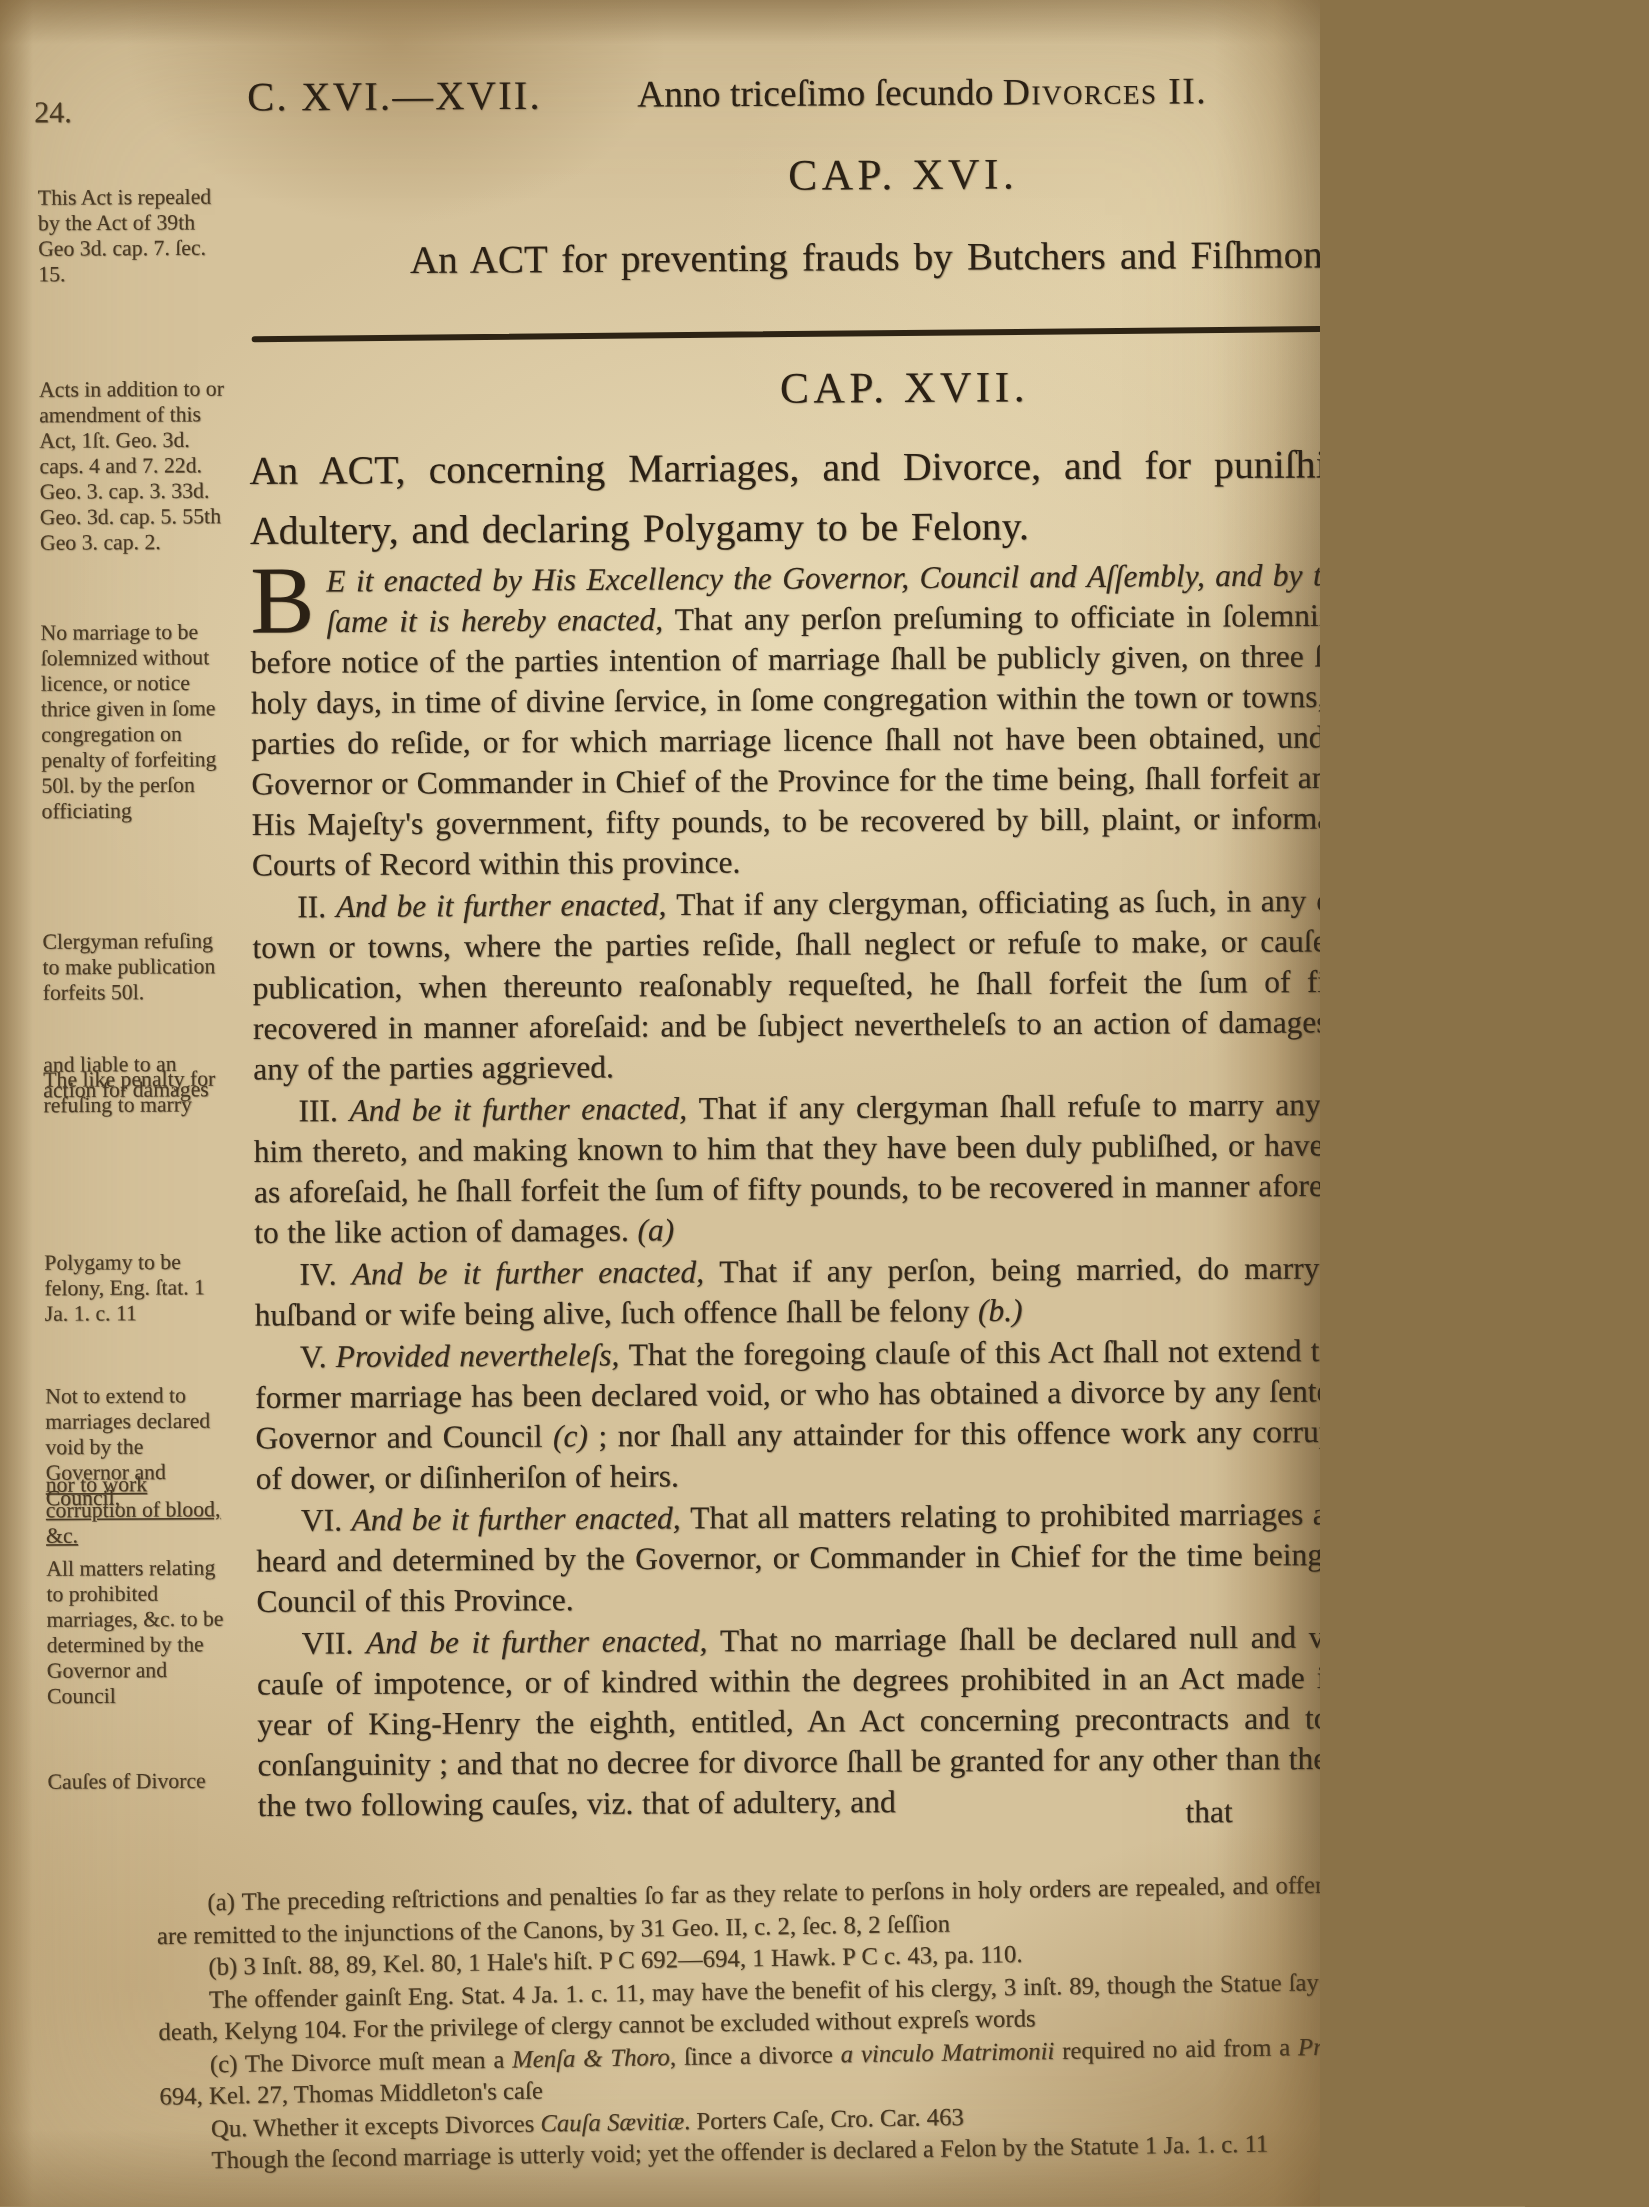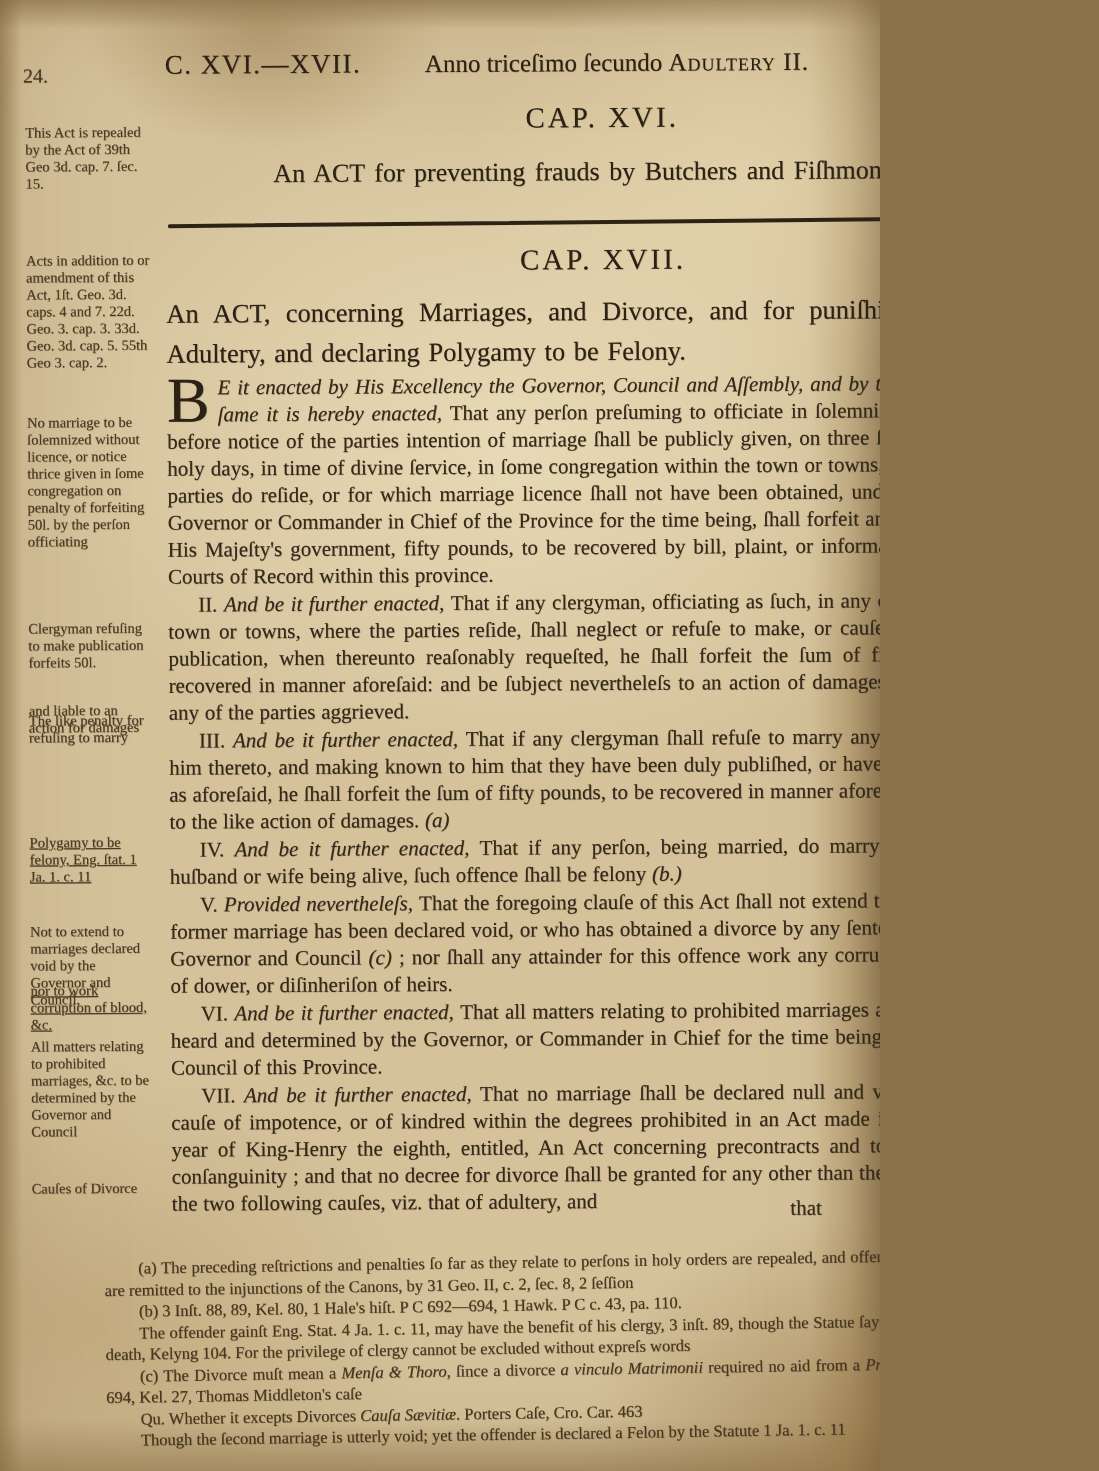--- a/index.html
+++ b/index.html
@@ -56,40 +56,40 @@
 </head>
 <body>
 
 <div class="page">
   <div class="tilt">
 
     <div class="page-num inktx">24.</div>
 
     <div class="chap-range inktx">C. XVI.—XVII.</div>
 
-    <div class="regnal inktx"><span>Anno triceſimo ſecundo </span><span class="king">Adultery II.</span></div>
+    <div class="regnal inktx"><span>Anno triceſimo ſecundo </span><span class="king">Divorces II.</span></div>
 
     <div class="year inktx">1758.</div>
 
     <div class="cap-head cap16-head inktx">CAP. XVI.</div>
     <div class="cap16-title inktx">An ACT for preventing frauds by Butchers and Fiſhmongers.</div>
 
     <div class="rule"></div>
 
     <div class="cap-head cap17-head inktx" style="top:244px;">CAP. XVII.</div>
     <div class="cap17-title inktx">An ACT, concerning Marriages, and Divorce, and for puniſhing Inceſt and Adultery, and declaring Polygamy to be Felony.</div>
 
     <div id="margin-notes">
         <div class="margin-note inktx" style="top: 122px;">This Act is repealed by the Act of 39th Geo 3d. cap. 7. ſec. 15.</div>
         <div class="margin-note inktx" style="top: 250px;">Acts in addition to or amendment of this Act, 1ſt. Geo. 3d. caps. 4 and 7. 22d. Geo. 3. cap. 3. 33d. Geo. 3d. cap. 5. 55th Geo 3. cap. 2.</div>
         <div class="margin-note inktx" style="top: 412px;">No marriage to be ſolemnized without licence, or notice thrice given in ſome congregation on penalty of forfeiting 50l. by the perſon officiating</div>
         <div class="margin-note inktx" style="top: 618px;">Clergyman refuſing to make publication forfeits 50l.</div>
         <div class="margin-note inktx" style="top: 700px;">and liable to an action for damages</div>
         <div class="margin-note inktx" style="top: 710px;">The like penalty for refuſing to marry</div>
-        <div class="margin-note inktx" style="top: 832px; text-decoration: underline;">Polygamy to be felony, Eng. ſtat. 1 Ja. 1. c. 11</div>
+        <div class="margin-note inktx" style="top: 832px;">Polygamy to be felony, Eng. ſtat. 1 Ja. 1. c. 11</div>
         <div class="margin-note inktx" style="top: 921px;">Not to extend to marriages declared void by the Governor and Council,</div>
         <div class="margin-note inktx" style="top: 980px; text-decoration: underline;">nor to work corruption of blood, &amp;c.</div>
         <div class="margin-note inktx" style="top: 1036px;">All matters relating to prohibited marriages, &amp;c. to be determined by the Governor and Council</div>
         <div class="margin-note inktx" style="top: 1158px; margin-top: 20px;">Cauſes of Divorce</div>
       </div>
 
     <div class="body-col inktx" id="body-text">
         <p class="first"><span class="dropcap">B</span><span class="it">E it enacted by His Excellency the Governor, Council and Aſſembly, and by the authority of the ſame it is hereby enacted, </span><span>That any perſon preſuming to officiate in ſolemnizing any marriage, before notice of the parties intention of marriage ſhall be publicly given, on three ſeveral Sundays, or holy days, in time of divine ſervice, in ſome congregation within the town or towns, where each of the parties do reſide, or for which marriage licence ſhall not have been obtained, under the hand of the Governor or Commander in Chief of the Province for the time being, ſhall forfeit and pay to the uſe of His Majeſty's government, fifty pounds, to be recovered by bill, plaint, or information in any of the Courts of Record within this province.</span></p>
         <p><span>II. </span><span class="it">And be it further enacted, </span><span>That if any clergyman, officiating as ſuch, in any congregation in the town or towns, where the parties reſide, ſhall neglect or refuſe to make, or cauſe to be made, ſuch publication, when thereunto reaſonably requeſted, he ſhall forfeit the ſum of fifty pounds, to be recovered in manner aforeſaid: and be ſubject nevertheleſs to an action of damages, to be brought by any of the parties aggrieved.</span></p>
         <p><span>III. </span><span class="it">And be it further enacted, </span><span>That if any clergyman ſhall refuſe to marry any perſons requeſting him thereto, and making known to him that they have been duly publiſhed, or have obtained a licence as aforeſaid, he ſhall forfeit the ſum of fifty pounds, to be recovered in manner aforeſaid, and be ſubject to the like action of damages. </span><span class="it">(a)</span></p>

